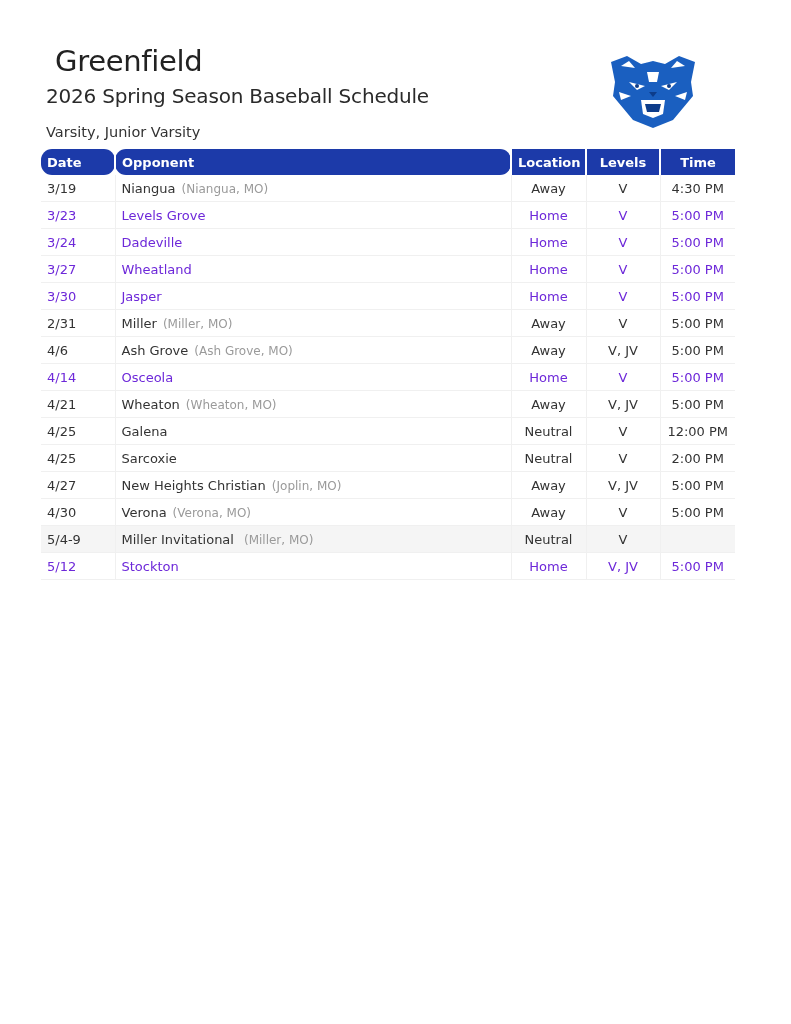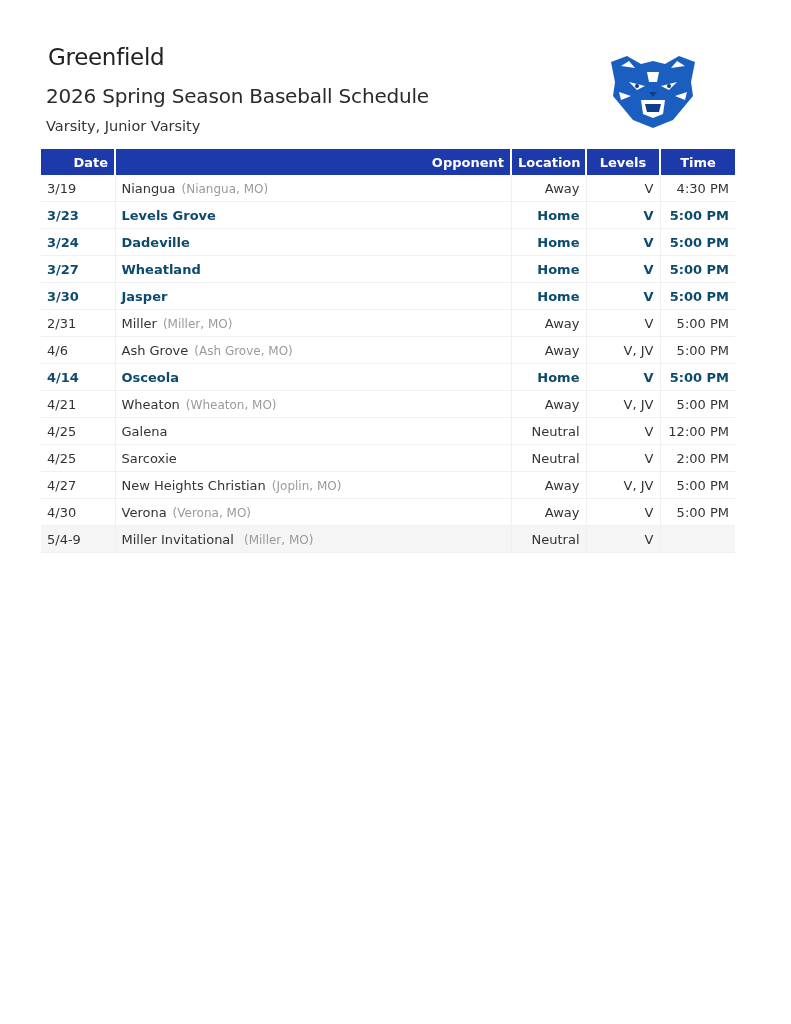--- a/index.html
+++ b/index.html
@@ -1,28 +1,28 @@
 <!DOCTYPE html>
 <html><head>
 <meta charset="utf-8">
 <style>
   html, body { margin:0; padding:0; background:#ffffff; }
   body { width:791px; height:1024px; position:relative; font-family:"DejaVu Sans", sans-serif; color:#2b2b2b; overflow:hidden; }
-  .title { position:absolute; left:48px; top:44px; font-size:23px; color:#222; letter-spacing:-0.3px; }
+  .title { position:absolute; left:55px; top:44px; font-size:29px; color:#222; letter-spacing:-0.3px; }
   .subtitle { position:absolute; left:46px; top:84px; font-size:20px; color:#2a2a2a; letter-spacing:-0.2px; }
-  .levels-line { position:absolute; left:46px; top:118px; font-size:14.5px; color:#333; }
+  .levels-line { position:absolute; left:46px; top:124px; font-size:14.5px; color:#333; }
   .logo { position:absolute; left:607px; top:52px; width:92px; height:78px; }
   table { position:absolute; left:41px; top:149px; width:694px; border-collapse:collapse; table-layout:fixed; font-size:13px; }
   th { background:#1c3aa9; color:#fff; font-weight:bold; height:26px; padding:0 6px; border-right:2px solid #ffffff; font-size:13px; }
   th:last-child { border-right:none; }
-  th.left { text-align:right; }
+  th.left { text-align:left;border-radius:11px; }
   td { height:26px; padding:0 6px; border-bottom:1px solid #f0f0f0; border-right:1px solid #f0f0f0; white-space:nowrap; color:#333; }
   td:last-child { border-right:none; }
-  td.center { text-align:right; }
-  tr.home td { font-weight:bold; color:#0c4a6e; }
+  td.center { text-align:center; }
+  tr.home td { font-weight:normal; color:#6d28d9; }
   tr.shaded td { background:#f5f5f5; }
   .loc { font-size:12px; color:#9a9a9a; font-weight:normal; margin-left:6px; }
   .loc.wide { margin-left:10px; }
 </style>
 </head>
 <body>
 
 <div class="title">Greenfield</div>
 <div class="subtitle">2026 Spring Season Baseball Schedule</div>
 <div class="levels-line">Varsity, Junior Varsity</div>
@@ -160,14 +160,21 @@
         <td class="center">V</td>
         <td class="center">5:00 PM</td>
       </tr>
       <tr class="shaded">
         <td>5/4-9</td>
         <td><span>Miller Invitational</span><span class="loc wide">(Miller, MO)</span></td>
         <td class="center">Neutral</td>
         <td class="center">V</td>
         <td class="center"></td>
       </tr>
+      <tr class="home">
+        <td>5/12</td>
+        <td><span>Stockton</span></td>
+        <td class="center">Home</td>
+        <td class="center">V, JV</td>
+        <td class="center">5:00 PM</td>
+      </tr>
     </tbody>
 </table>
 
 </body></html>

